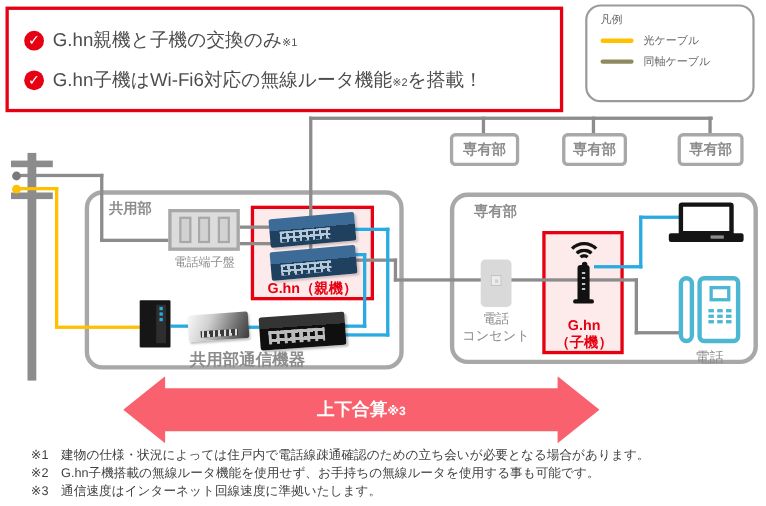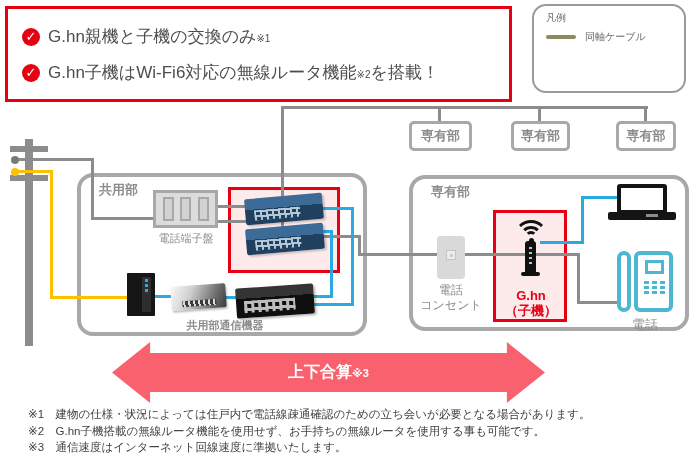--- a/index.html
+++ b/index.html
@@ -109,20 +109,24 @@
       <span class="chk">✓</span>
       <span class="callout-text">G.hn子機はWi-Fi6対応の無線ルータ機能</span>
       <span class="callout-note">※2</span>
       <span class="callout-text">を搭載！</span>
     </div>
   </div>
 
   <div class="legend">
     <div class="legend-title">凡例</div>
     <div class="legend-row">
+      <span class="legend-swatch" style="background: rgb(255, 192, 0);"></span>
+      <span class="legend-label">光ケーブル</span>
+    </div>
+    <div class="legend-row">
       <span class="legend-swatch" style="background: rgb(142, 138, 95);"></span>
       <span class="legend-label">同軸ケーブル</span>
     </div>
   </div>
 
   <div class="cable c-gray" style="left:281px;top:106px;width:367px;height:3px;"></div>
   <div class="cable c-gray" style="left:281px;top:106px;width:3px;height:96px;"></div>
   <div class="cable c-gray" style="left:438px;top:106px;width:3px;height:17px;"></div>
   <div class="cable c-gray" style="left:538px;top:106px;width:3px;height:17px;"></div>
   <div class="cable c-gray" style="left:644px;top:106px;width:3px;height:17px;"></div>
@@ -142,20 +146,21 @@
   <div class="pole-arm" style="top:175px;"></div>
   <div class="pole-dot" style="left:11px;top:156px;background:#7a7a7a;"></div>
   <div class="pole-dot" style="left:11px;top:168px;background:#ffc000;"></div>
 
   <div class="room" style="left:77px;top:173px;width:290px;height:163px;"></div>
   <div class="room-label" style="left:99px;top:181px;">共用部</div>
   <div class="room" style="left:409px;top:175px;width:280px;height:156px;"></div>
   <div class="room-label" style="left:431px;top:183px;">専有部</div>
 
   <div class="redbox" style="left:228px;top:187px;width:112px;height:86px;"></div>
+  <div class="redbox-label" style="left:228px;top:254px;width:112px;">G.hn（親機）</div>
   <div class="redbox" style="left:493px;top:210px;width:74px;height:112px;"></div>
   <div class="redbox-label" style="left:494px;top:288px;width:74px;">
     <span>G.hn</span><br>
     <span>（子機）</span>
   </div>
 
   <div class="cable c-gray" style="left:15px;top:158px;width:79px;height:3px;"></div>
   <div class="cable c-gray" style="left:91px;top:158px;width:3px;height:62px;"></div>
   <div class="cable c-gray" style="left:91px;top:217px;width:64px;height:3px;"></div>
 
@@ -205,21 +210,21 @@
     <div class="led" style="top:6px;"></div>
     <div class="led" style="top:11px;"></div>
     <div class="led" style="top:16px;"></div>
   </div>
   <div class="gswitch">
       <div class="ports"></div>
     </div>
   <div class="bswitch">
       <div class="ports"></div>
     </div>
-  <div class="small-label" style="left:155px;top:318px;width:140px;font-size:11px;font-weight:bold;">共用部通信機器</div>
+  <div class="small-label" style="left:155px;top:318px;width:140px;font-size:15px;font-weight:bold;">共用部通信機器</div>
 
   <div class="outlet">
       <div class="sq"></div>
     </div>
   <div class="small-label" style="left:411px;top:283px;width:80px;font-size:12px;line-height:15px;">
     <span>電話</span><br>
     <span>コンセント</span>
   </div>
 
   <div class="wifi">

